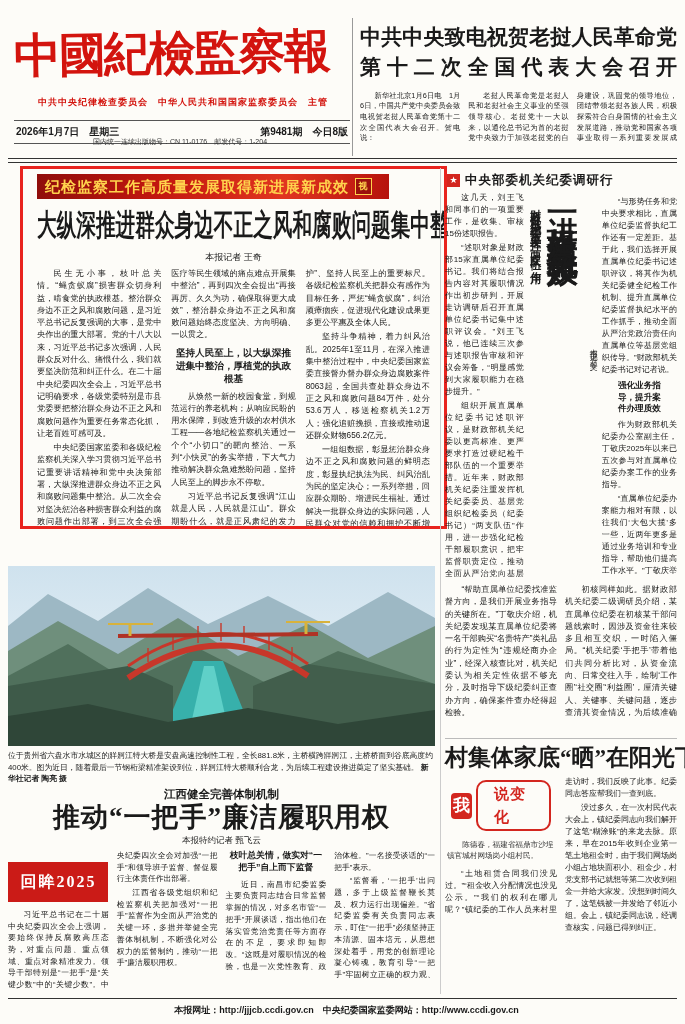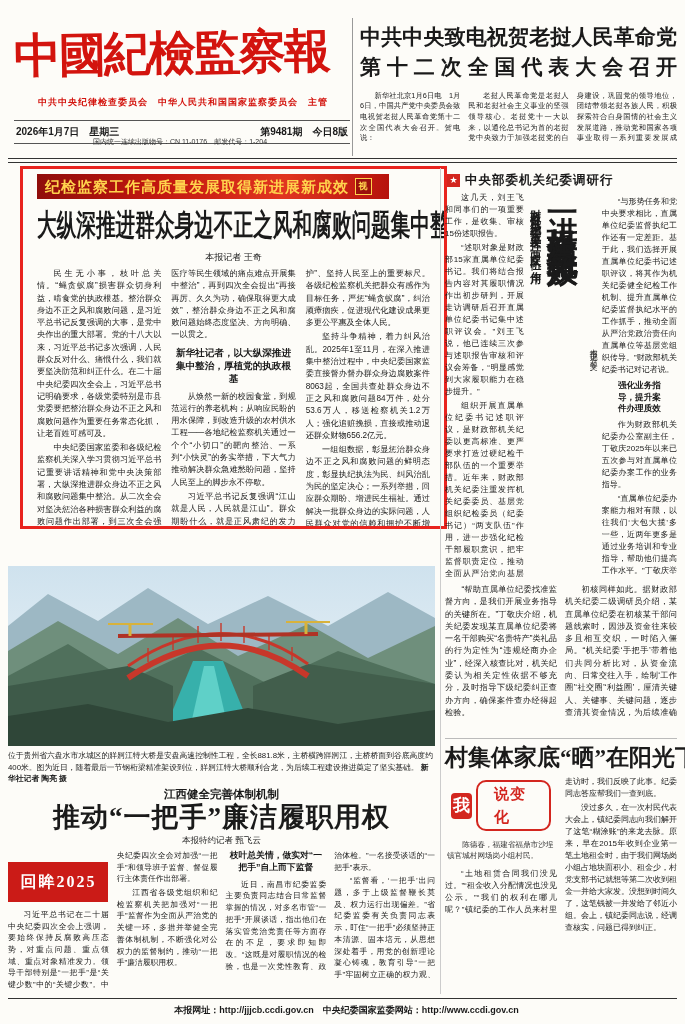--- a/index.html
+++ b/index.html
@@ -116,21 +116,21 @@
   <div class="lead-box">
     <div class="banner">
       <span>纪检监察工作高质量发展取得新进展新成效</span>
       <span class="banner-badge">视</span>
     </div>
     <div class="lead-headline">大纵深推进群众身边不正之风和腐败问题集中整治</div>
     <div class="lead-byline">本报记者 王奇</div>
     <div class="lead-body">
       <p>民生无小事，枝叶总关情。“蝇贪蚁腐”损害群众切身利益，啃食党的执政根基。整治群众身边不正之风和腐败问题，是习近平总书记反复强调的大事，是党中央作出的重大部署。党的十八大以来，习近平总书记多次强调，人民群众反对什么、痛恨什么，我们就要坚决防范和纠正什么。在二十届中央纪委四次全会上，习近平总书记明确要求，各级党委特别是市县党委要把整治群众身边不正之风和腐败问题作为重要任务常态化抓，让老百姓可感可及。</p>
       <p>中央纪委国家监委和各级纪检监察机关深入学习贯彻习近平总书记重要讲话精神和党中央决策部署，大纵深推进群众身边不正之风和腐败问题集中整治。从二次全会对坚决惩治各种损害群众利益的腐败问题作出部署，到三次全会强调“坚持惩贪治腐，坚决整治群众身边腐败问题，聚焦教育、就业、医疗等民生领域的痛点难点开展集中整治”，再到四次全会提出“再接再厉、久久为功，确保取得更大成效”，整治群众身边不正之风和腐败问题始终态度坚决、方向明确、一以贯之。</p>
-      <div class="sub">新华社记者，以大纵深推进集中整治，厚植党的执政根基</div>
+      <div class="sub">坚持人民至上，以大纵深推进集中整治，厚植党的执政根基</div>
       <p>从焕然一新的校园食堂，到规范运行的养老机构；从响应民盼的用水保障，到改造升级的农村供水工程——各地纪检监察机关通过一个个“小切口”的靶向整治、一系列“小快灵”的务实举措，下大气力推动解决群众急难愁盼问题，坚持人民至上的脚步永不停歇。</p>
       <p>习近平总书记反复强调“江山就是人民，人民就是江山”。群众期盼什么，就是正风肃纪的发力点。整治群众身边不正之风和腐败问题是纪检监察机关践行“两个维护”、坚持人民至上的重要标尺。各级纪检监察机关把群众有感作为目标任务，严惩“蝇贪蚁腐”，纠治顽瘴痼疾，促进现代化建设成果更多更公平惠及全体人民。</p>
       <p>坚持斗争精神，着力纠风治乱。2025年1至11月，在深入推进集中整治过程中，中央纪委国家监委直接督办督办群众身边腐败案件8063起，全国共查处群众身边不正之风和腐败问题84万件，处分53.6万人，移送检察机关1.2万人；强化追赃挽损，直接或推动退还群众财物656.2亿元。</p>
       <p>一组组数据，彰显惩治群众身边不正之风和腐败问题的鲜明态度，彰显执纪执法为民、纠风治乱为民的坚定决心；一系列举措，回应群众期盼、增进民生福祉。通过解决一批群众身边的实际问题，人民群众对党的信赖和拥护不断增强，党执政的政治基础和群众基础不断厚植。</p>
 
     </div>
   </div>
 
   <div class="photo">
     <svg width="427" height="180" viewBox="0 0 427 180" xmlns="http://www.w3.org/2000/svg">

